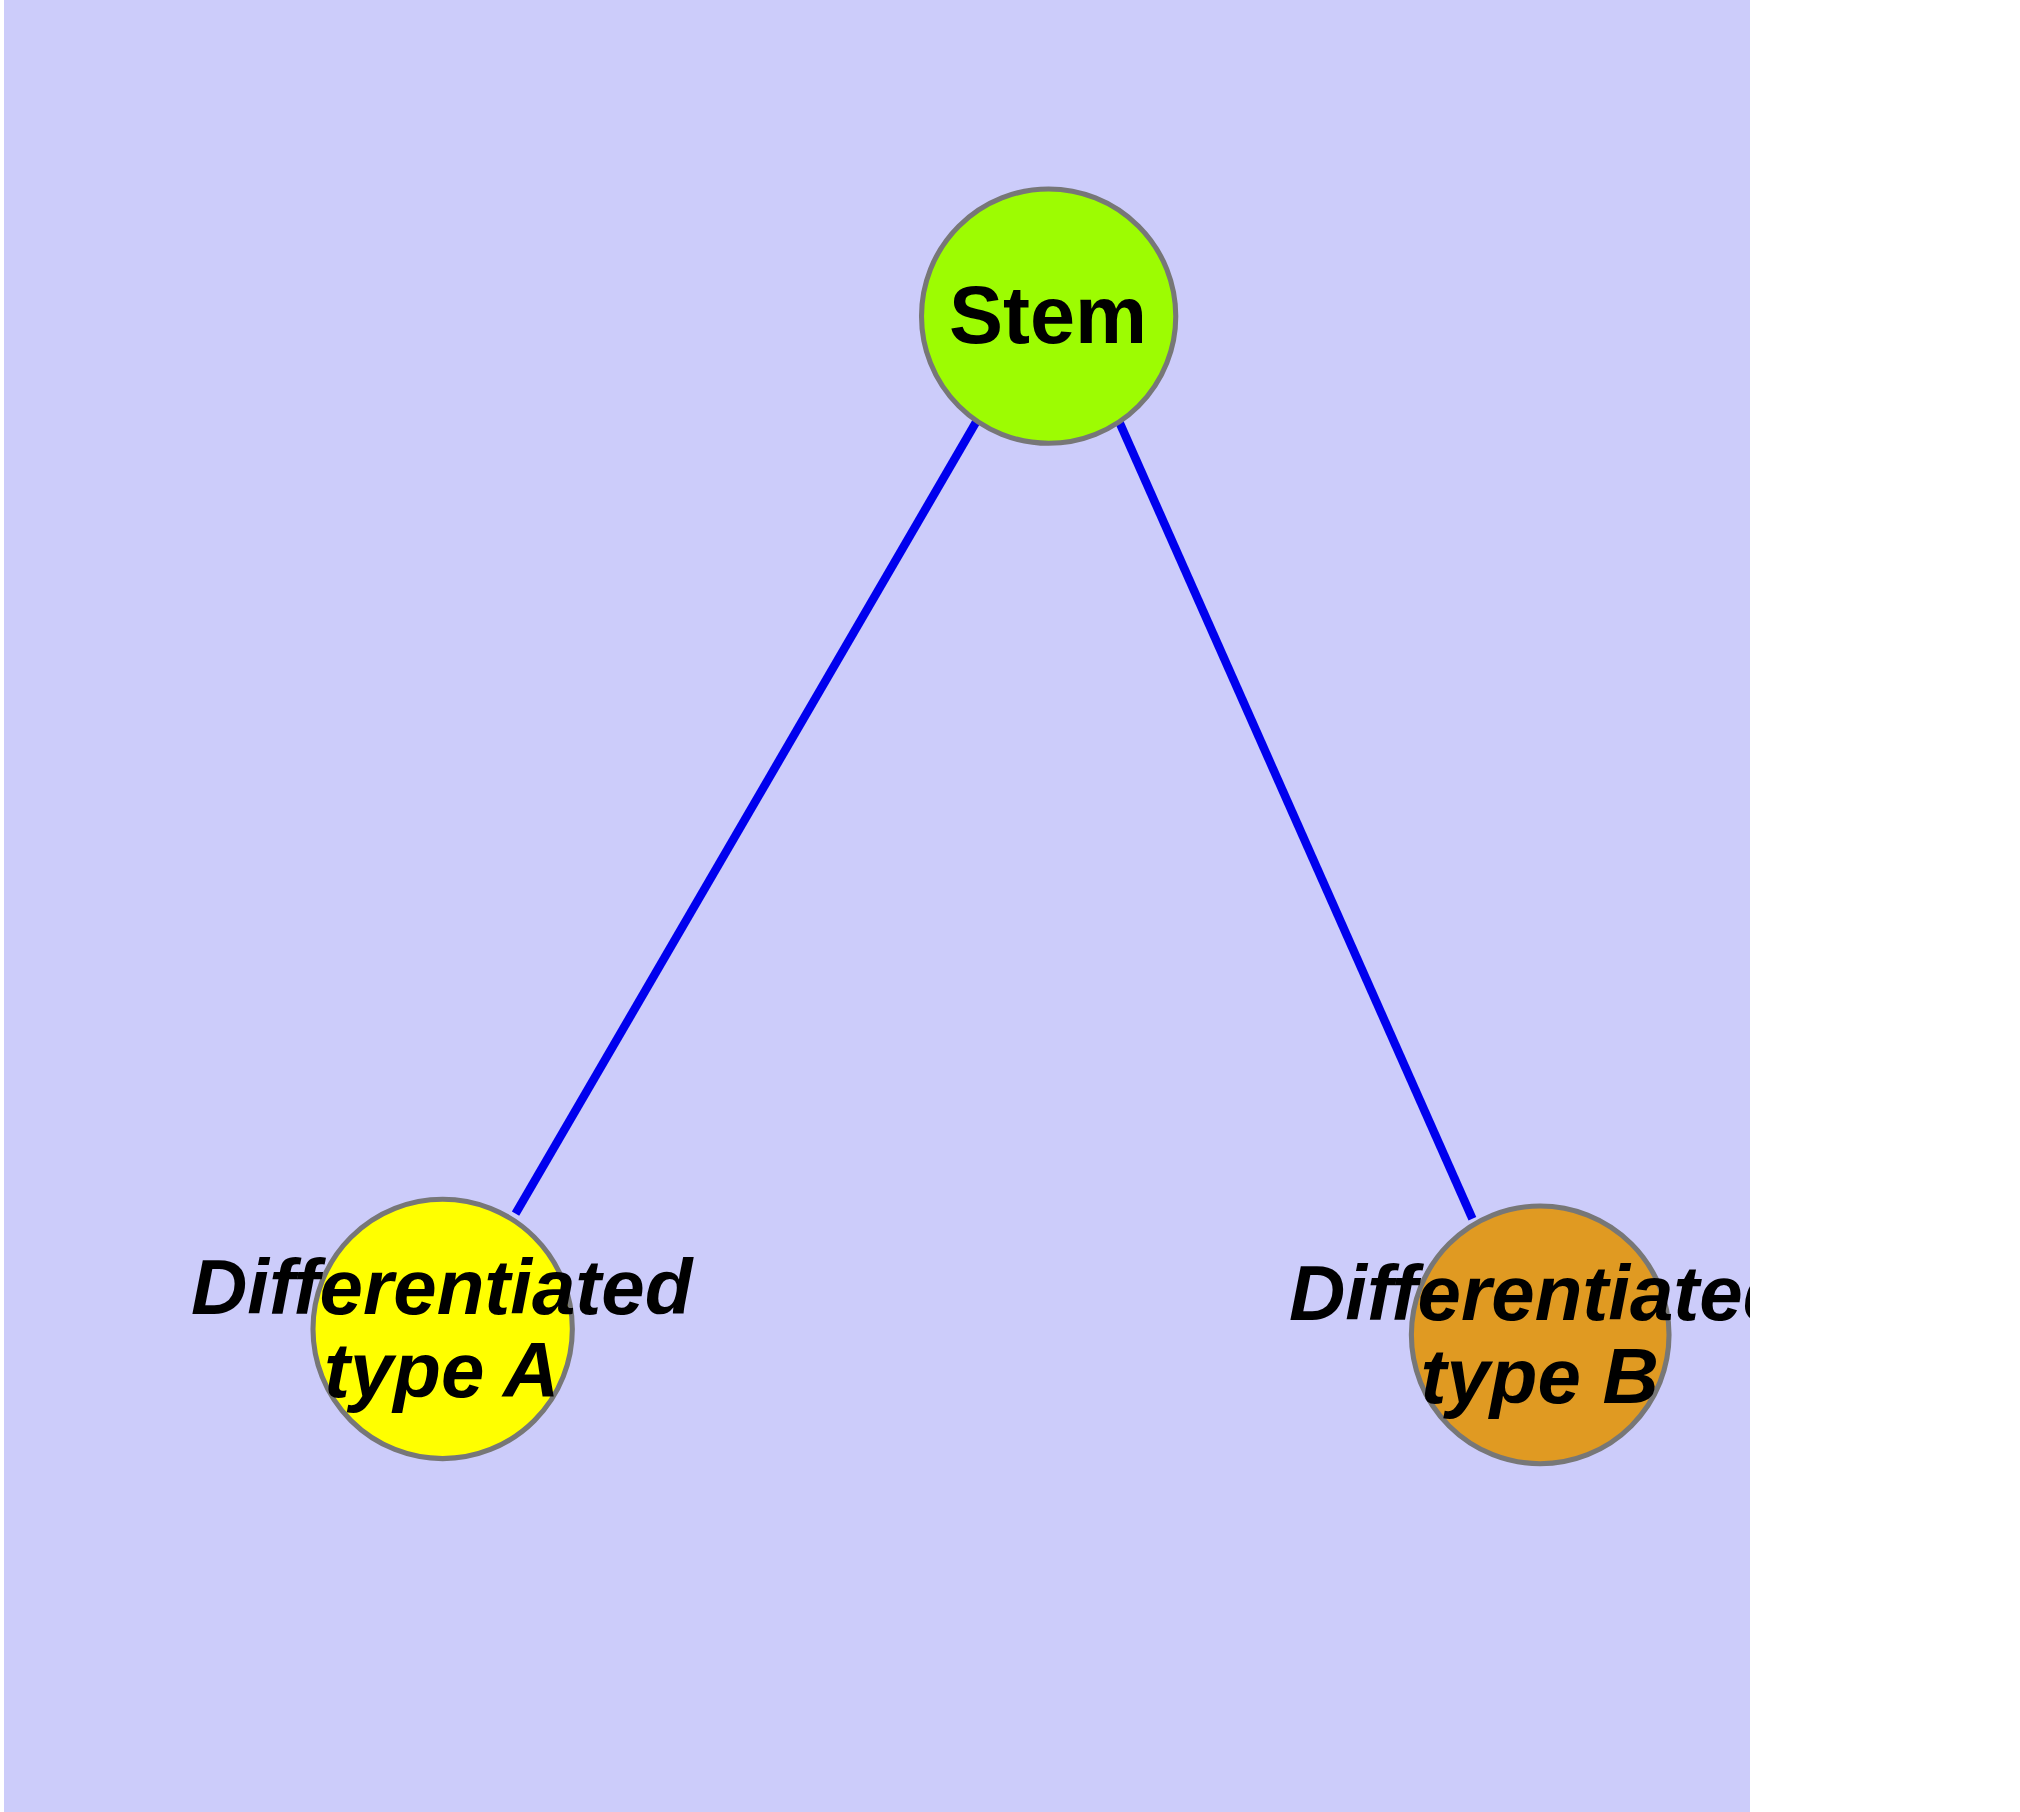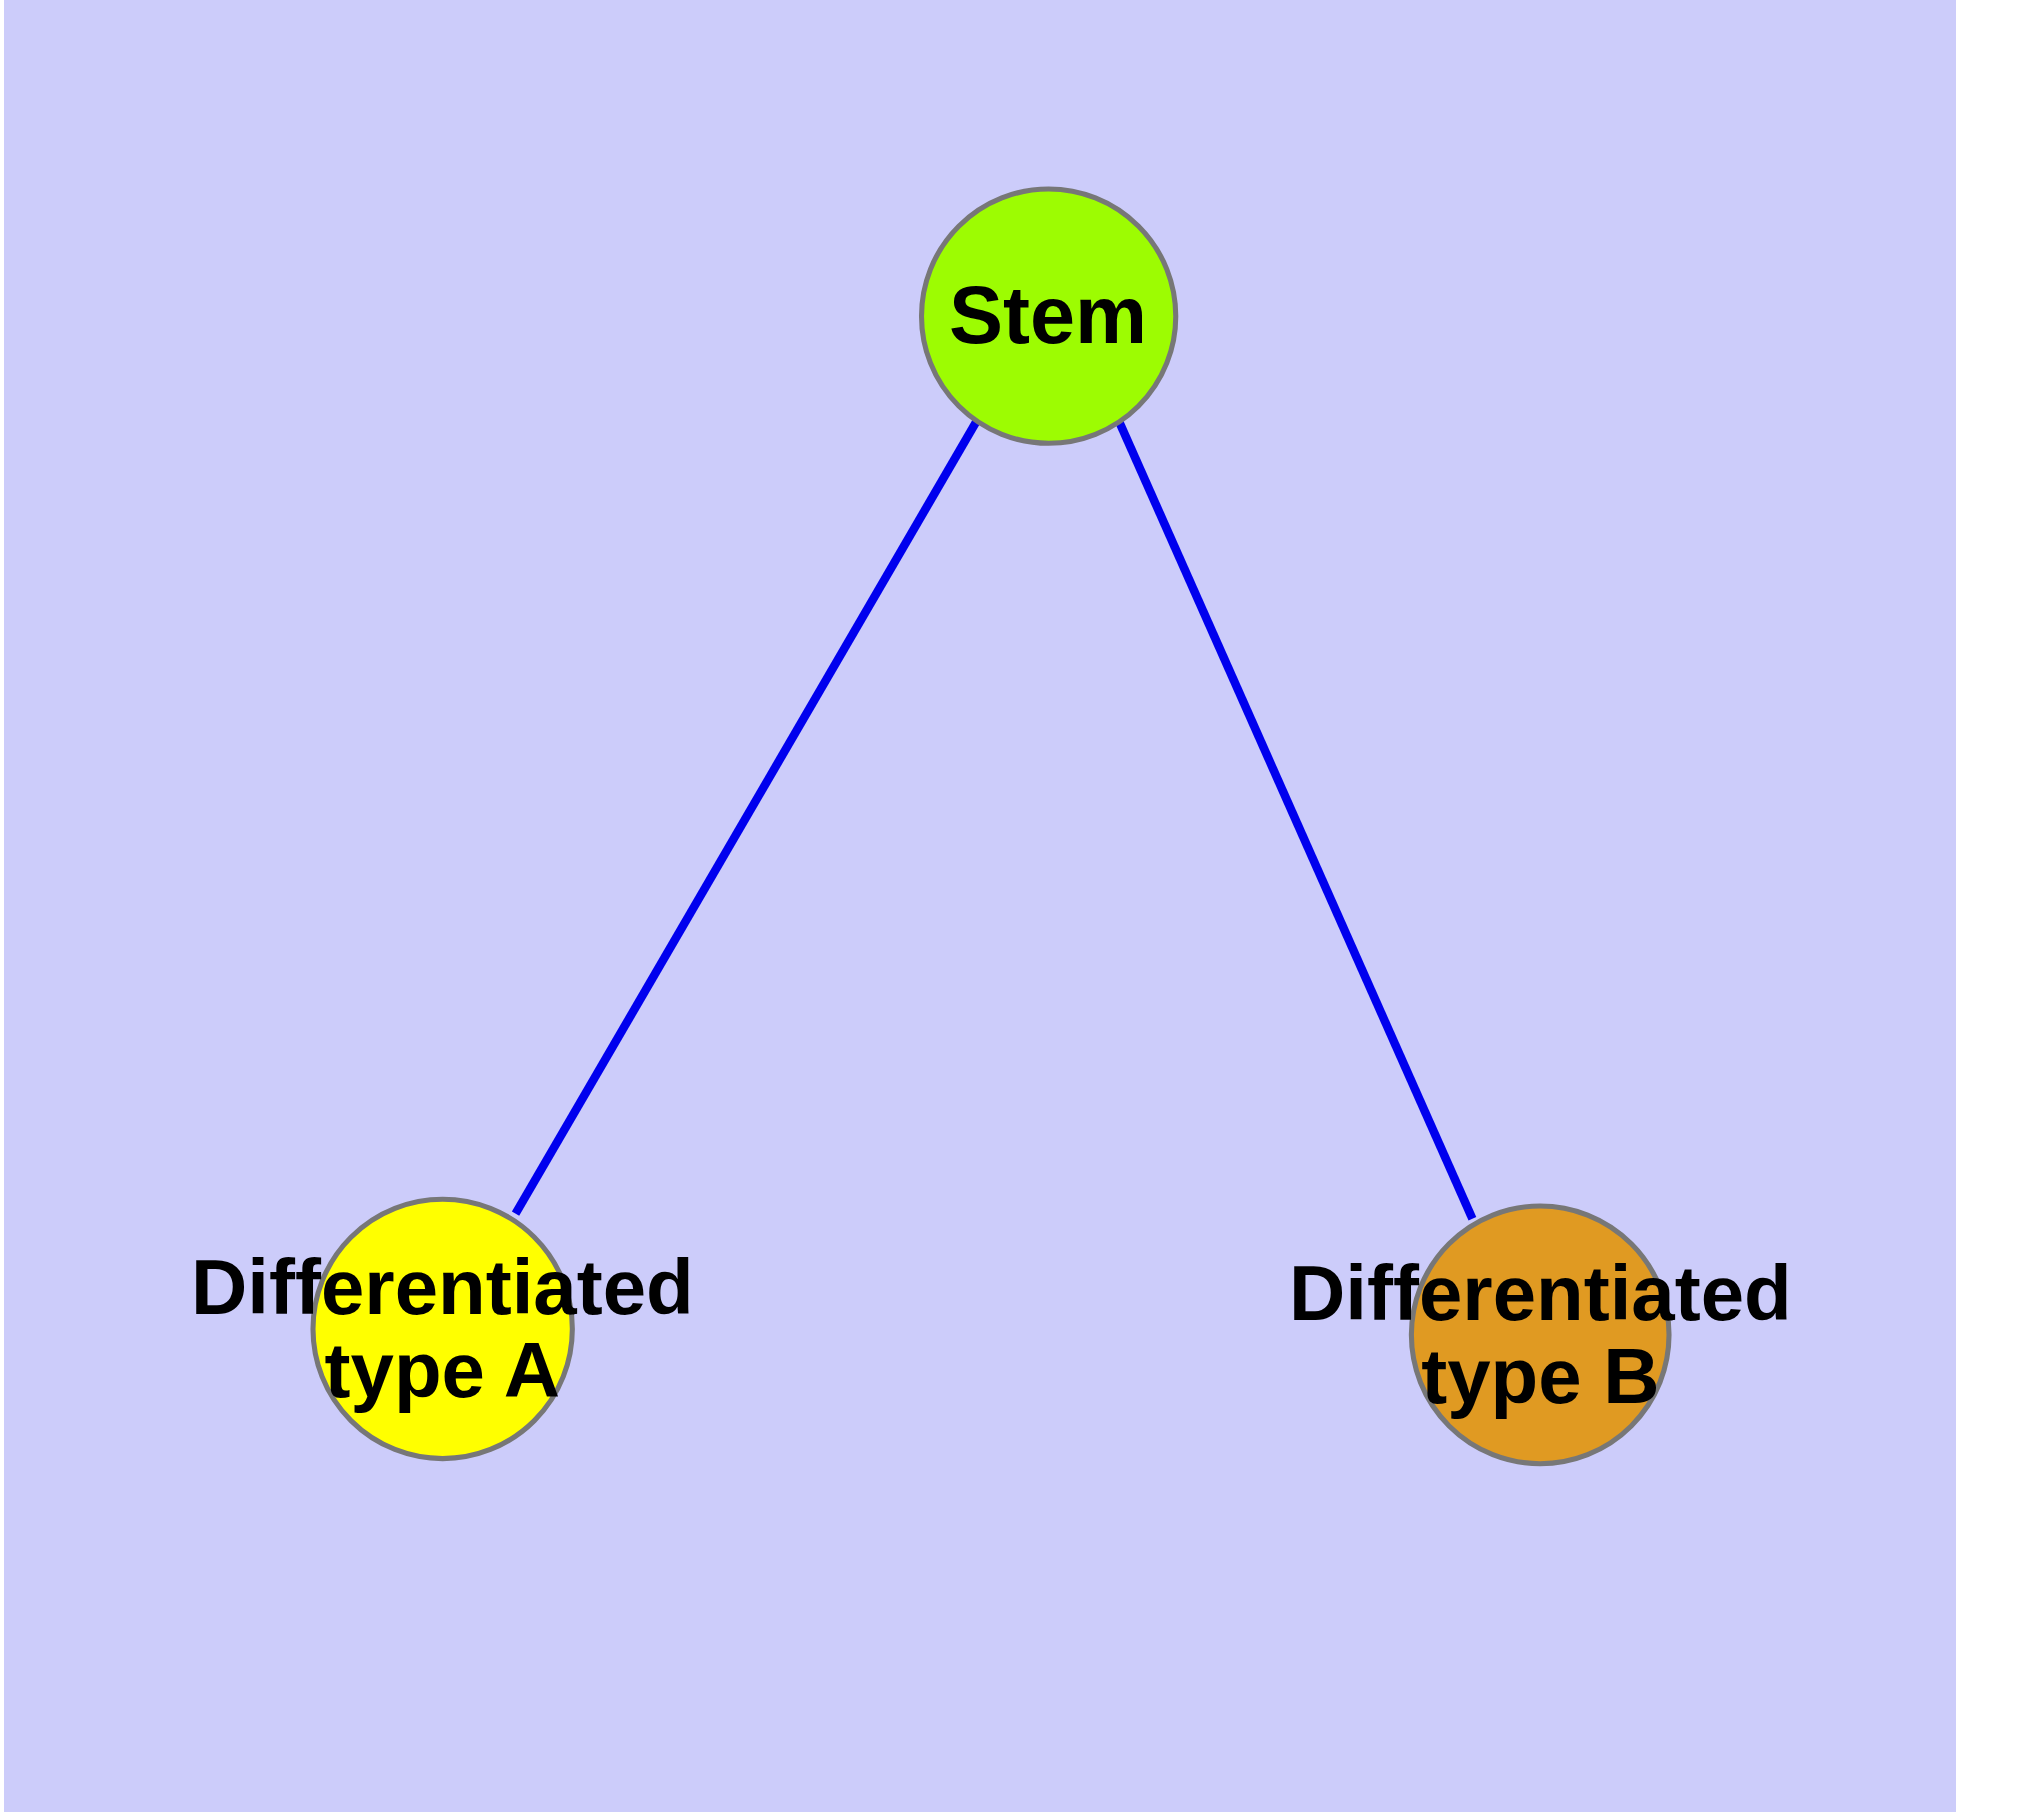--- a/index.html
+++ b/index.html
@@ -3,21 +3,21 @@
 <meta charset="utf-8">
 <title>Cell Differentiation Graph</title>
 <style>
   html, body {
     margin: 0;
     padding: 0;
     background: #ffffff;
   }
   #stage {
     position: relative;
-    width: 1956px;
+    width: 1750px;
     height: 1812px;
     background: #ccccfa;
     overflow: hidden;
     font-family: "Liberation Sans", "DejaVu Sans", sans-serif;
   }
   
   #left-gutter {
     position: absolute;
     left: 0;
     top: 0;
@@ -36,21 +36,21 @@
     position: absolute;
     text-align: center;
     color: #000000;
     font-weight: bold;
     line-height: 1.06;
     white-space: pre-line;
     pointer-events: none;
     -webkit-font-smoothing: antialiased;
   }
   .label-stem   { font-size: 81px; }
-  .label-leaf   { font-size: 78px; }
+  .label-leaf   { font-size: 78px; font-style: italic; }
 </style>
 </head>
 <body>
 
 <div id="stage">
 
   <svg id="graph-svg" viewBox="0 0 2384 2138" xmlns="http://www.w3.org/2000/svg">
     <g id="edge-layer">
         <line x1="1152" y1="497" x2="608" y2="1432" stroke="#0000ee" stroke-width="10" stroke-linecap="butt"></line>
         <line x1="1320" y1="497" x2="1737" y2="1438" stroke="#0000ee" stroke-width="10" stroke-linecap="butt"></line>

